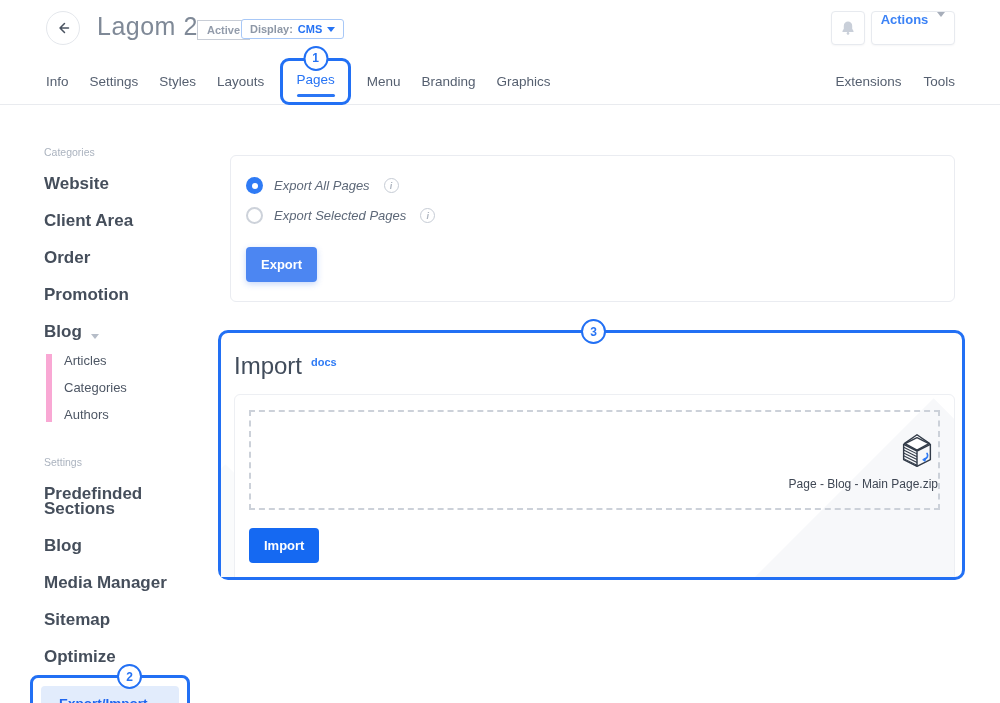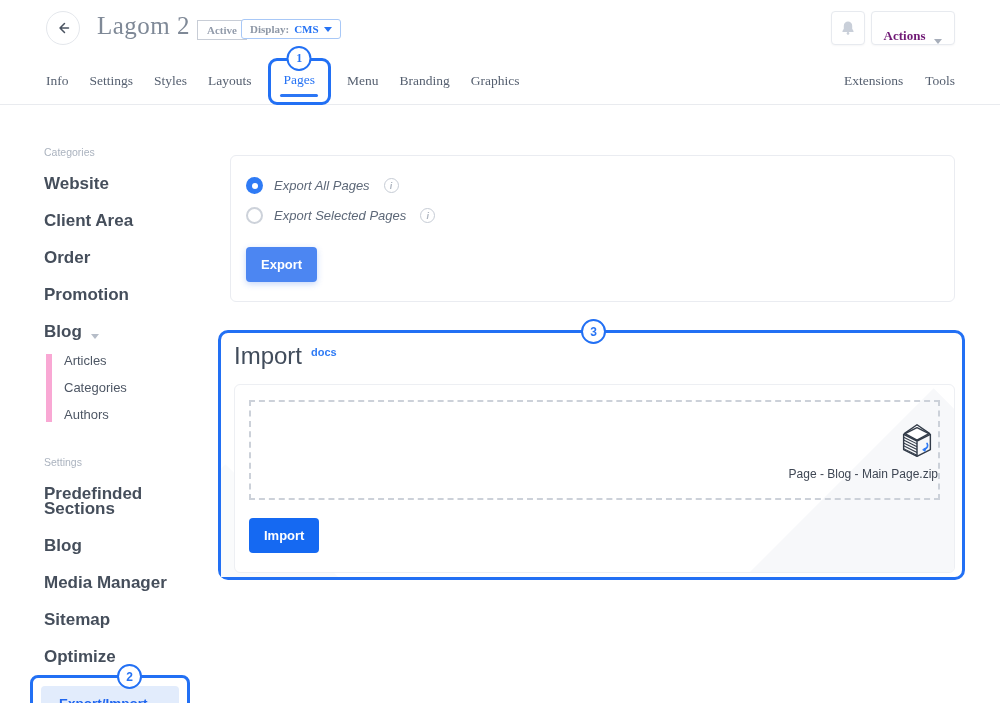--- a/index.html
+++ b/index.html
@@ -1,42 +1,42 @@
 <!DOCTYPE html>
 <html><head>
 <meta charset="utf-8">
 <style>
   * { margin:0; padding:0; box-sizing:border-box; }
   html,body { width:1000px; height:703px; background:#fff; overflow:hidden;
               font-family:"Liberation Sans", sans-serif; }
 
   
   .header { position:absolute; left:0; top:0; width:1000px; height:105px;
-            background:#fff; border-bottom:1px solid #e9ebef;font-family:Liberation Serif, serif; }
+            background:#fff; border-bottom:1px solid #e9ebef; }
   .back-btn { position:absolute; left:46px; top:11px; width:34px; height:34px;
               border:1px solid #e4e7ec; border-radius:50%; background:#fff;
               display:flex; align-items:center; justify-content:center; cursor:pointer; }
   .app-title { position:absolute; left:97px; top:12px; font-size:25px; color:#7f8997;
                letter-spacing:.5px; }
   .badge-active { position:absolute; left:197px; top:20px; font-size:11px; font-weight:700;
                   color:#939cab; border:1px solid #c8cdd6; border-radius:0; padding:3px 9px; }
   .badge-display { position:absolute; left:241px; top:19px; font-size:11px; font-weight:700;
                    border:1px solid #a8c8f7; border-radius:3px; padding:3px 8px; color:#8d97a6;
                    display:flex; align-items:center; gap:5px; cursor:pointer; background:#fff; }
   .badge-display .val { color:#2673f4; }
   .caret { width:0; height:0; border-left:4px solid transparent; border-right:4px solid transparent;
            border-top:5px solid #2673f4; display:inline-block; }
   .bell-btn { position:absolute; left:831px; top:11px; width:34px; height:34px;
               border:1px solid #e7eaef; border-radius:4px; background:#fff;
               display:flex; align-items:center; justify-content:center;
               box-shadow:0 1px 2px rgba(20,30,50,.04); cursor:pointer; }
   .actions-btn { position:absolute; left:871px; top:11px; width:84px; height:34px;
                  border:1px solid #e7eaef; border-radius:4px; background:#fff;
-                 font-size:13px; font-weight:700; color:#701a75;
-                 display:flex; align-items:flex-end; justify-content:center; gap:9px;
+                 font-size:13px; font-weight:700; color:#3b82f6;
+                 display:flex; align-items:flex-start; justify-content:center; gap:9px;
                  box-shadow:0 1px 2px rgba(20,30,50,.04); cursor:pointer; }
   .actions-btn .caret { border-top-color:#a7aeba; }
 
   
   .tabs { position:absolute; left:46px; top:57px; height:48px;
           display:flex; align-items:center; gap:21px; }
   .tabs-right { position:absolute; right:45px; top:57px; height:48px;
                 display:flex; align-items:center; gap:22px; }
   .tab { font-size:13.5px; color:#566070; cursor:pointer; white-space:nowrap; }
   .pages-box { position:relative; border:3px solid #2270f4; border-radius:9px;
@@ -86,21 +86,21 @@
               justify-content:center; margin-left:3px; cursor:pointer; }
   .btn { display:inline-block; border:none; border-radius:4px; color:#fff; font-weight:700;
          font-size:13px; padding:10px 15px; cursor:pointer; font-family:inherit; }
   .btn-export { background:#4c86f2; margin-top:10px; box-shadow:0 2px 6px rgba(60,120,240,.3); }
   .btn-import { background:#1569f2; margin-top:18px; position:relative; z-index:2; }
 
   
   .import-outline { position:absolute; left:218px; top:330px; width:747px; height:250px;
                     border:3px solid #2270f4; border-radius:10px; background:#fff; }
   .import-outline > .step-circle { top:-14px; left:360px; }
-  .import-inner { position:relative; width:100%; height:100%; padding:9px 6px 0 13px; overflow:hidden; }
+  .import-inner { position:relative; width:100%; height:100%; padding:19px 6px 0 13px; overflow:hidden; }
   .import-head-row { position:relative; z-index:2; }
   .import-inner .section-title { color:#414c5b; }
   .import-card { position:relative; margin-top:14px; width:721px; border:1px solid #edeff3;
                  border-radius:6px; padding:15px 14px 19px; background:#fff; overflow:hidden; }
   .watermark { position:absolute; right:-230px; bottom:-250px; width:430px; height:330px;
                background:#f7f8fa; transform:rotate(45deg); z-index:0; }
   .watermark-2 { position:absolute; left:-150px; bottom:-260px; width:330px; height:300px;
                  background:#fafbfc; transform:rotate(45deg); z-index:0; }
   .drop-zone { position:relative; z-index:1; border:2px dashed #ccd1d9; height:100px;
                display:flex; flex-direction:column; align-items:flex-end; justify-content:center;

